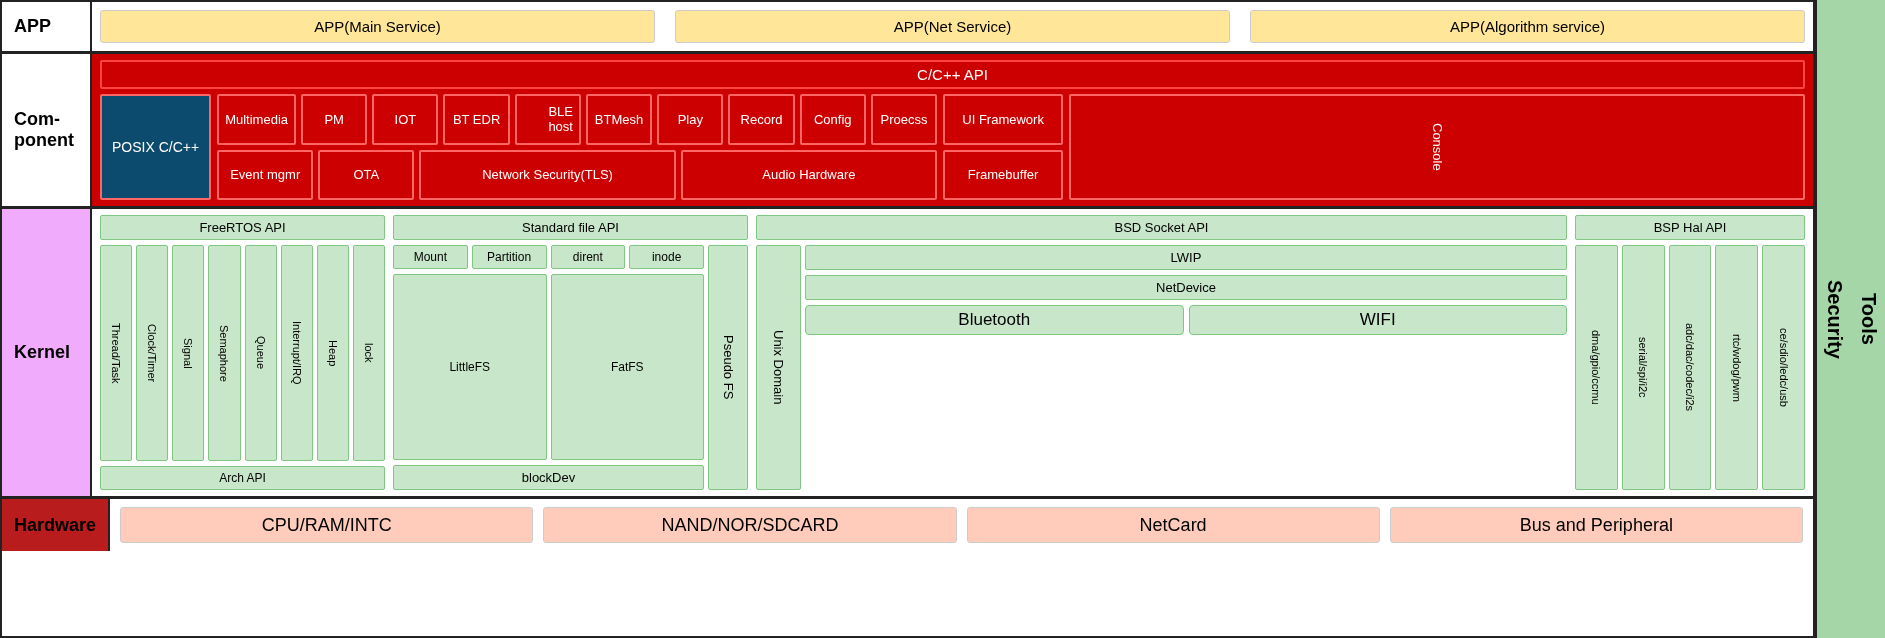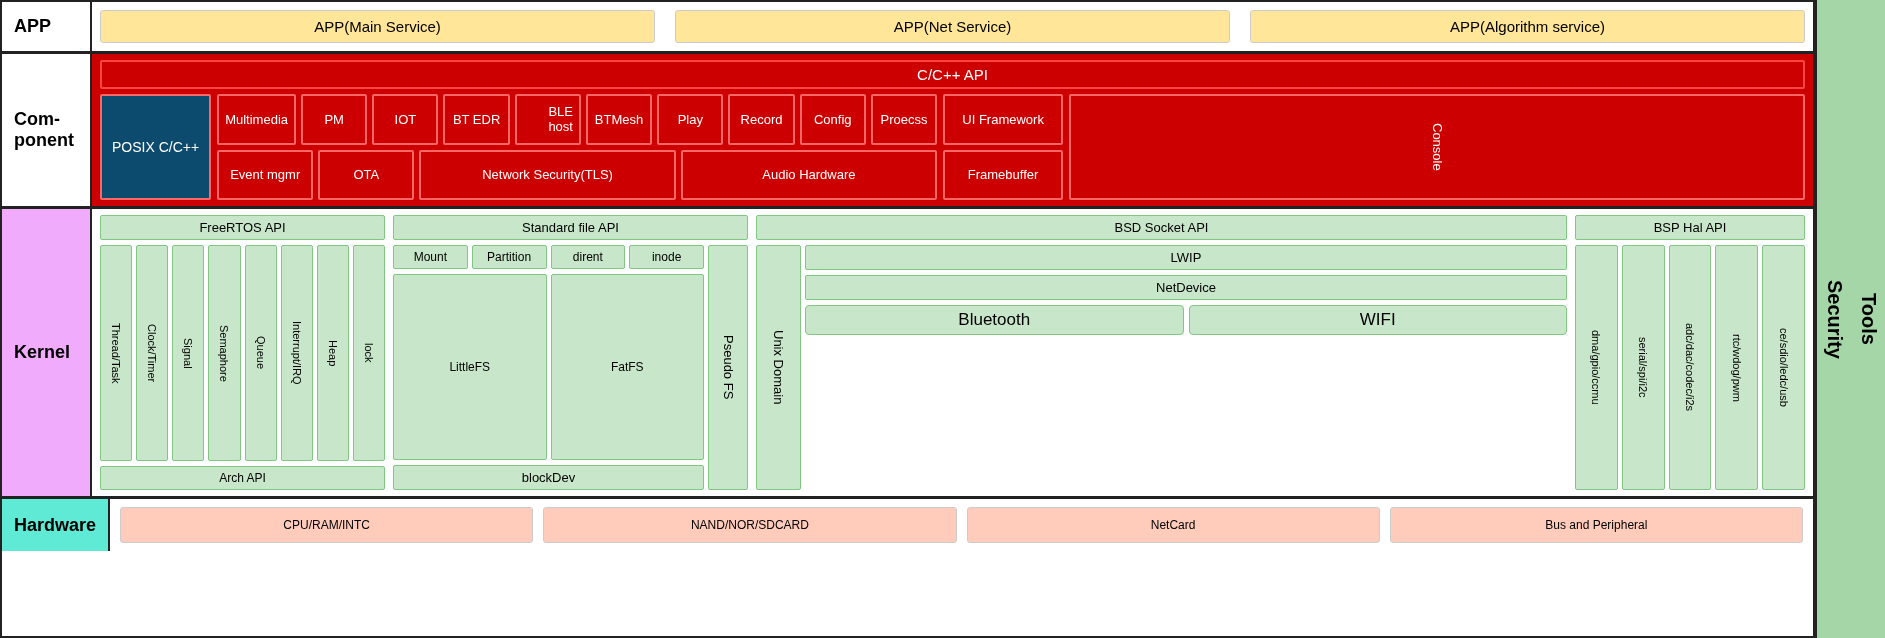--- a/index.html
+++ b/index.html
@@ -329,40 +329,40 @@
       min-height: 52px;
       align-items: stretch;
     }
     .hardware-label {
       font-weight: bold;
       font-size: 18px;
       padding: 8px 12px;
       display: flex;
       align-items: center;
       min-width: 90px;
-      background: #5eead4;
+      background: #b91c1c;
       border-right: 2px solid #222;
     }
     .hardware-boxes {
       display: flex;
       flex-direction: row;
       flex: 1;
       gap: 10px;
       padding: 8px 10px;
       background: #fff;
     }
     .hw-box {
       background: #FFCCBC;
       border: 1.5px solid #ccc;
       border-radius: 3px;
       flex: 1;
       display: flex;
       align-items: center;
       justify-content: center;
-      font-size: 12px;
+      font-size: 18px;
       padding: 6px 10px;
     }
 
     
     .right-bars {
       display: flex;
       flex-direction: row;
       width: 70px;
       border-left: 2px solid #222;
     }

